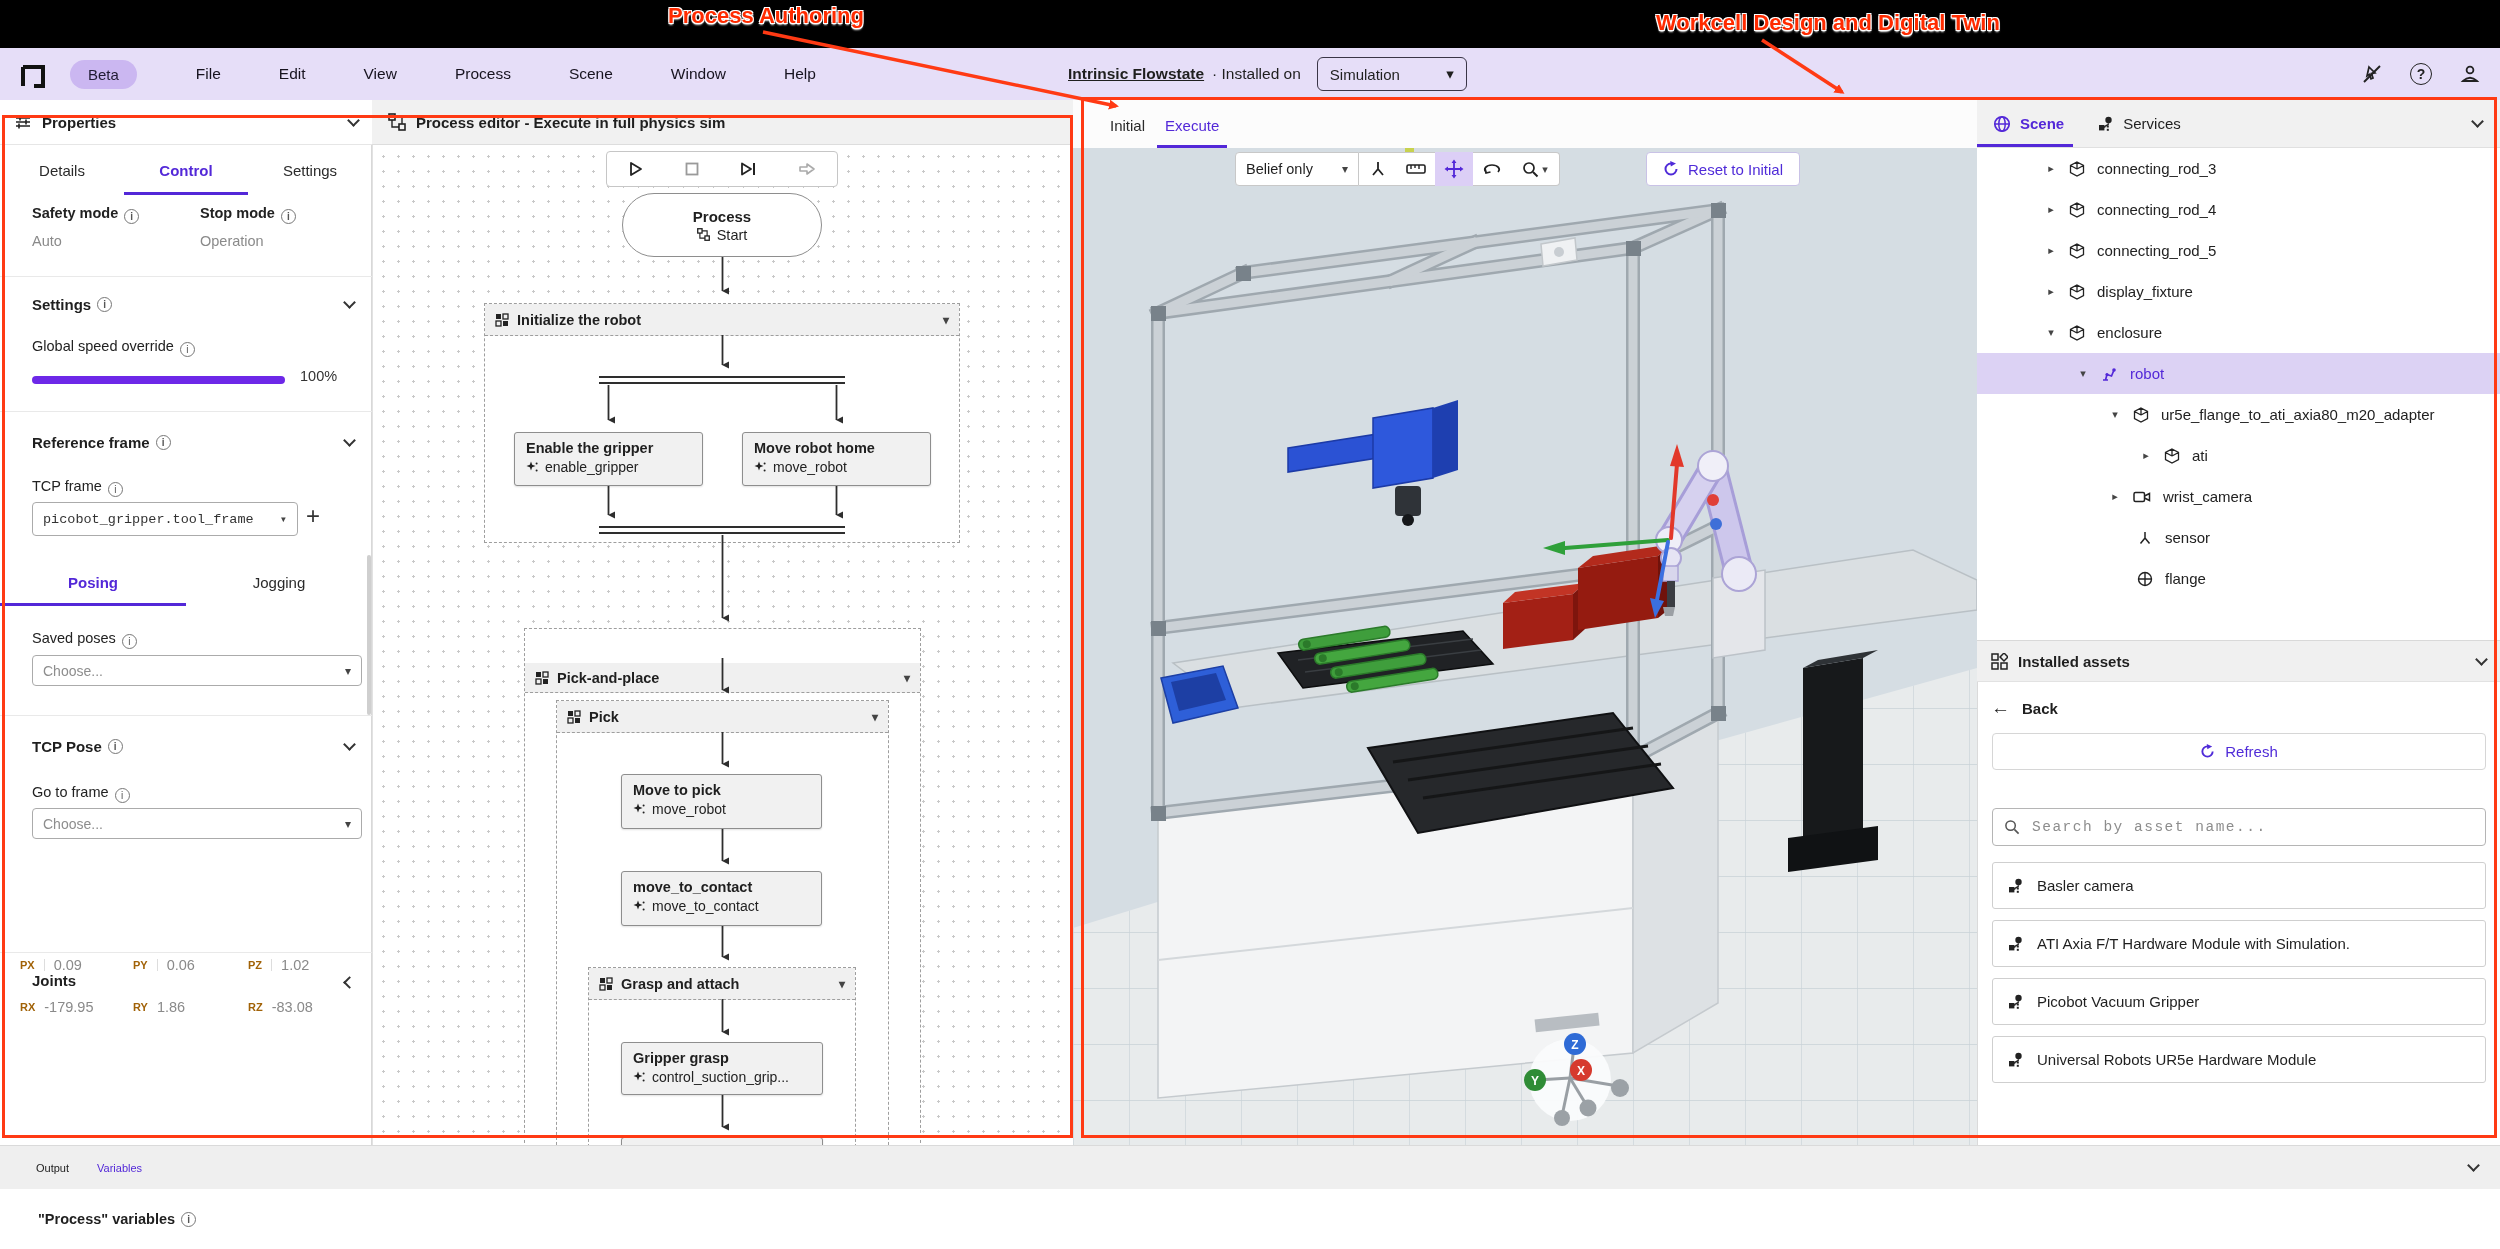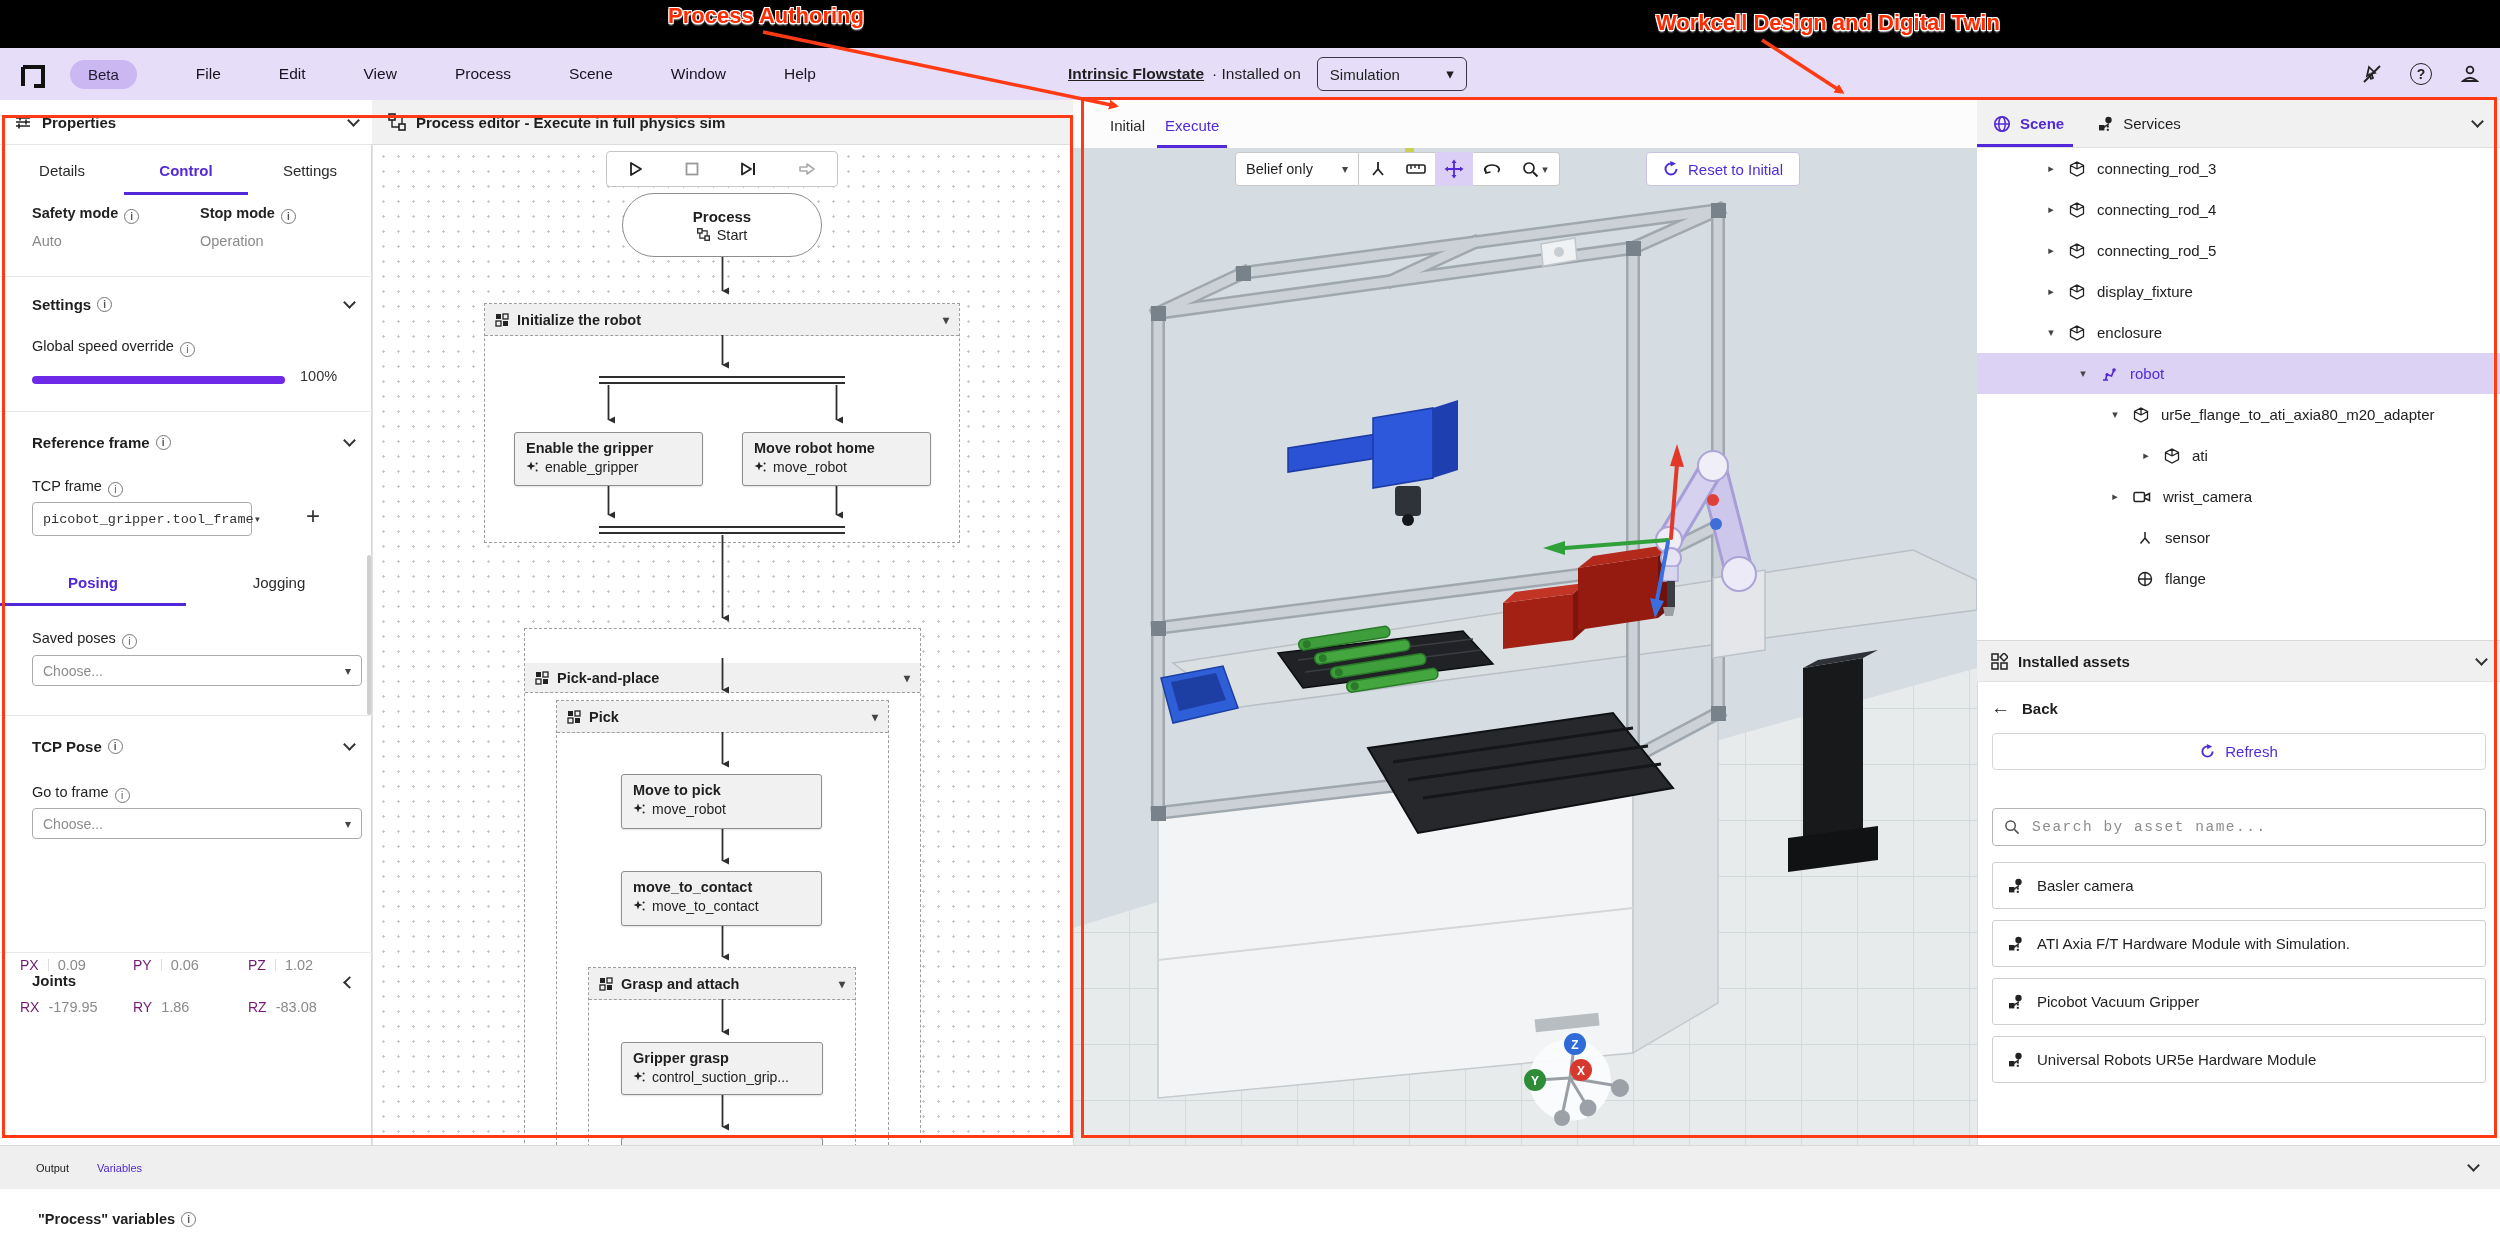--- a/index.html
+++ b/index.html
@@ -41,21 +41,21 @@
   .fieldlbl{font-size:14.5px;color:#222;}
   .fieldval{font-size:14.5px;color:#8a8a8a;}
   .sect-h{font-size:15px;font-weight:bold;display:flex;align-items:center;padding:0 14px;}
   .divider{position:absolute;left:0;width:372px;height:1px;background:#E9E9E9;}
   .track{position:absolute;left:32px;width:253px;height:8px;border-radius:4px;background:#6D28E8;}
   .selbox{border:1px solid #ABABAB;border-radius:4px;display:flex;align-items:center;padding:0 10px;font-size:14px;color:#333;background:#fff;}
   .selbox .car{margin-left:auto;color:#444;font-size:12px;}
   .mono{font-family:"Liberation Mono",monospace;font-size:13.5px;}
   .posegrid{position:absolute;left:0;width:372px;}
   .pitem{position:absolute;display:flex;align-items:center;gap:9px;}
-  .plab{font-size:14px;font-weight:normal;color:#701a75;}
+  .plab{font-size:11px;font-weight:bold;color:#a16207;}
   .psep{width:1px;height:12px;background:#ddd;}
   .pval{font-size:14.5px;color:#8a8a8a;}
   .scrbar{position:absolute;right:1px;width:4px;border-radius:2px;background:#CFCFCF;}
   
   .pe-head{height:45px;background:#F1F1F1;border-bottom:1px solid #DDD;display:flex;align-items:center;gap:10px;
            padding:0 16px;font-size:15px;font-weight:bold;}
   .canvas{position:absolute;left:0;top:45px;width:701px;height:1000px;overflow:hidden;
           background-image:radial-gradient(#C8C8C8 1.2px,transparent 1.3px);background-size:15px 15px;background-position:4px 4px;}
   .pgroup{position:absolute;background:#fff;border:1.5px dashed #9E9E9E;}
   .pgroup-h{height:32px;background:#F0F0F0;border-bottom:1.5px dashed #9E9E9E;display:flex;align-items:center;gap:8px;
@@ -213,21 +213,21 @@
 
       <div class="sect-h" style="position:absolute;left:18px;top:334px;">
         <span>Reference frame</span>
         <span class="info">i</span>
       </div>
       <span class="chv" style="position:absolute;right:18px;top:340px;"></span>
 
       <div class="fieldlbl" style="position:absolute;left:32px;top:378px;">
         <span>TCP frame</span><span class="info">i</span>
       </div>
-      <div class="selbox mono" style="position:absolute;left:32px;top:402px;width:220px;height:34px;">
+      <div class="selbox mono" style="position:absolute;left:32px;top:402px;width:266px;height:34px;">
         <span>picobot_gripper.tool_frame</span>
         <span class="car">▾</span>
       </div>
       <div style="position:absolute;left:306px;top:402px;font-size:24px;font-weight:300;color:#333;">+</div>
 
       <div class="tabs3" style="position:absolute;left:0;top:458px;width:372px;height:48px;">
         <span class="t active" style="width:186px;">Posing</span>
         <span class="t" style="width:186px;">Jogging</span>
         <span class="underline" style="left:0;width:186px;"></span>
       </div>

